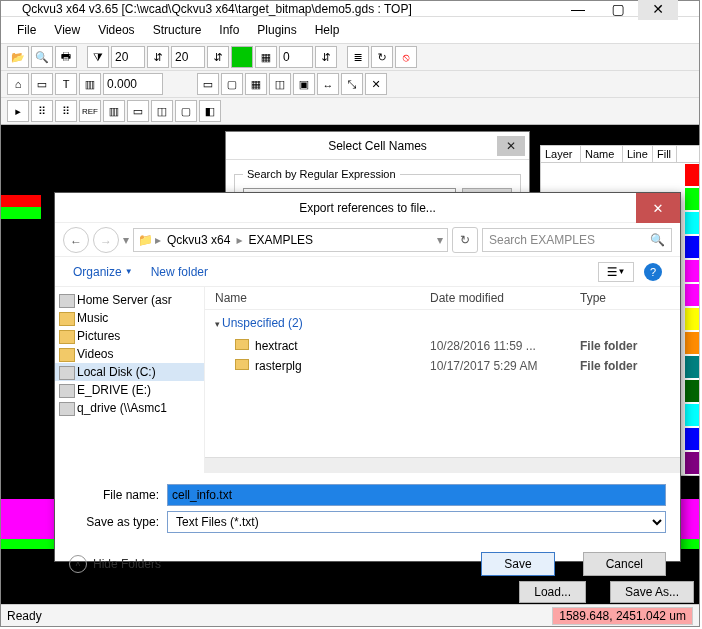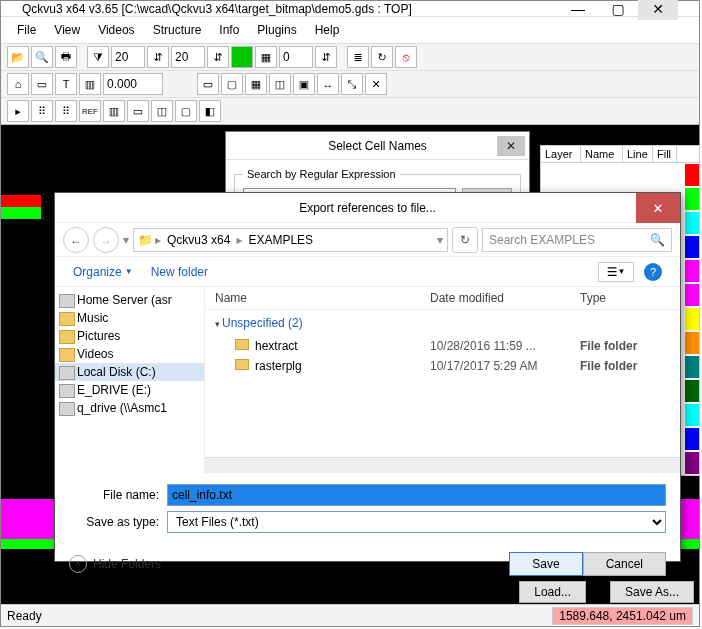--- a/index.html
+++ b/index.html
@@ -89,21 +89,21 @@
 .row .rtype{width:90px;color:#555;font-weight:bold;}
 .scrh{height:16px;background:#eee;border-top:1px solid #ddd;}
 .de-form{padding:6px 14px;}
 .frow{display:flex;align-items:center;margin:5px 0;gap:8px;}
 .frow label{width:90px;text-align:right;}
 .frow input,.frow select{flex:1;height:22px;border:1px solid #7a9fcf;background:#fff;padding:0 4px;}
 .frow input.selected{background:#1f82e6;color:#000000;}
 .de-foot{display:flex;align-items:center;padding:8px 14px;gap:10px;}
 .hidef{display:flex;align-items:center;gap:6px;color:#333;}
 .circ{width:18px;height:18px;border:1px solid #999;border-radius:9px;display:flex;align-items:center;justify-content:center;font-size:9px;}
-.de-foot .btns{margin-left:auto;display:flex;gap:0;}
+.de-foot .btns{margin-left:auto;display:flex;gap:28px;}
 .primarybtn{border:1px solid #3a79c8;background:#e6f0fb;padding:4px 22px;}
 .stdbtn{border:1px solid #adadad;background:#e1e1e1;padding:4px 22px;}
 </style>
 </head>
 <body>
 
 <div class="appwin">
   <div class="titlebar">
     <span>Qckvu3 x64 v3.65 [C:\wcad\Qckvu3 x64\target_bitmap\demo5.gds : TOP]</span>
     <div class="spacer"></div>

